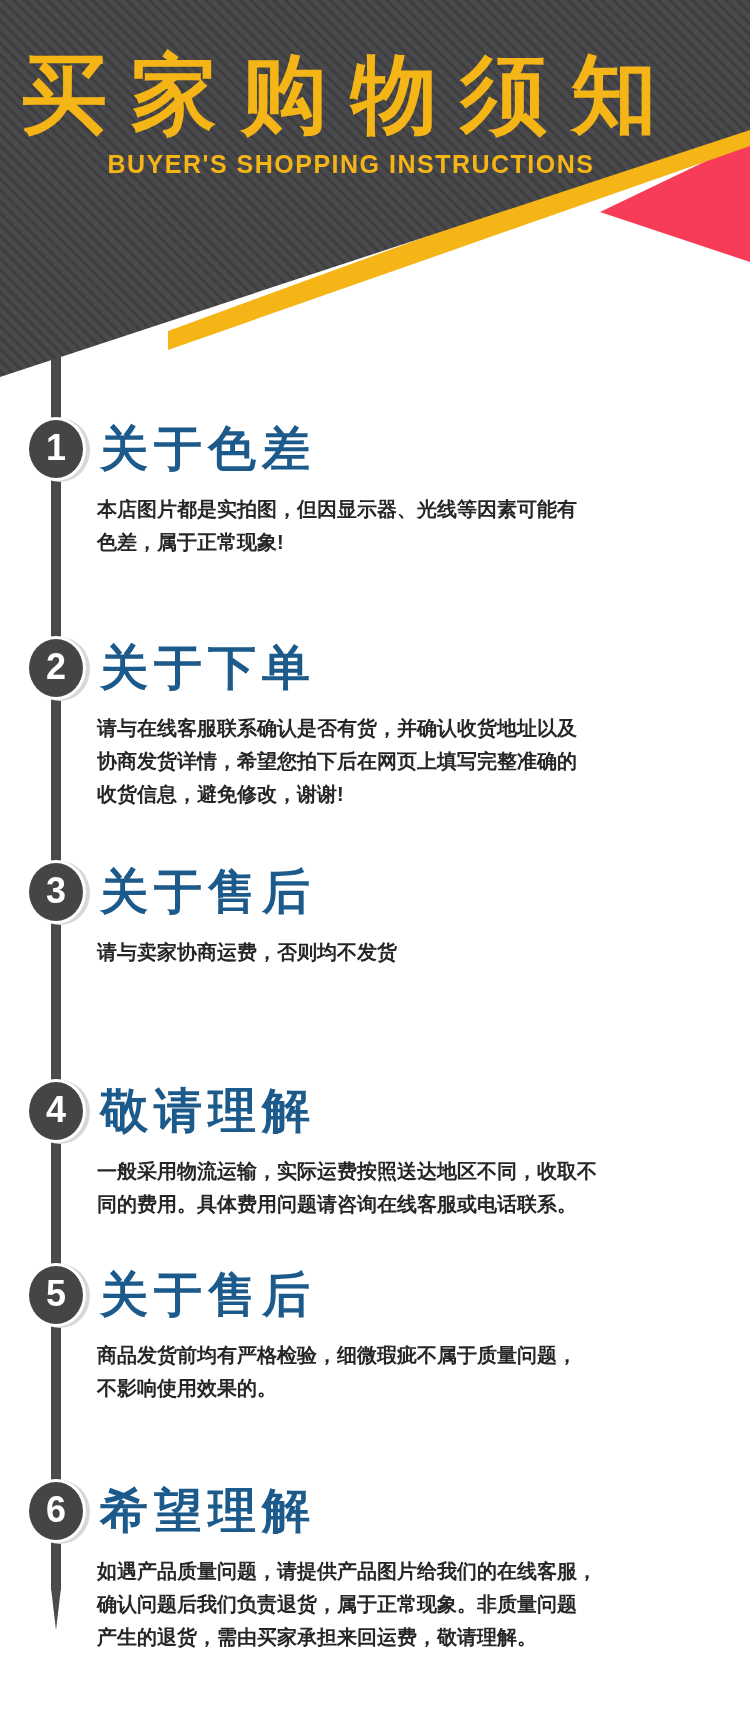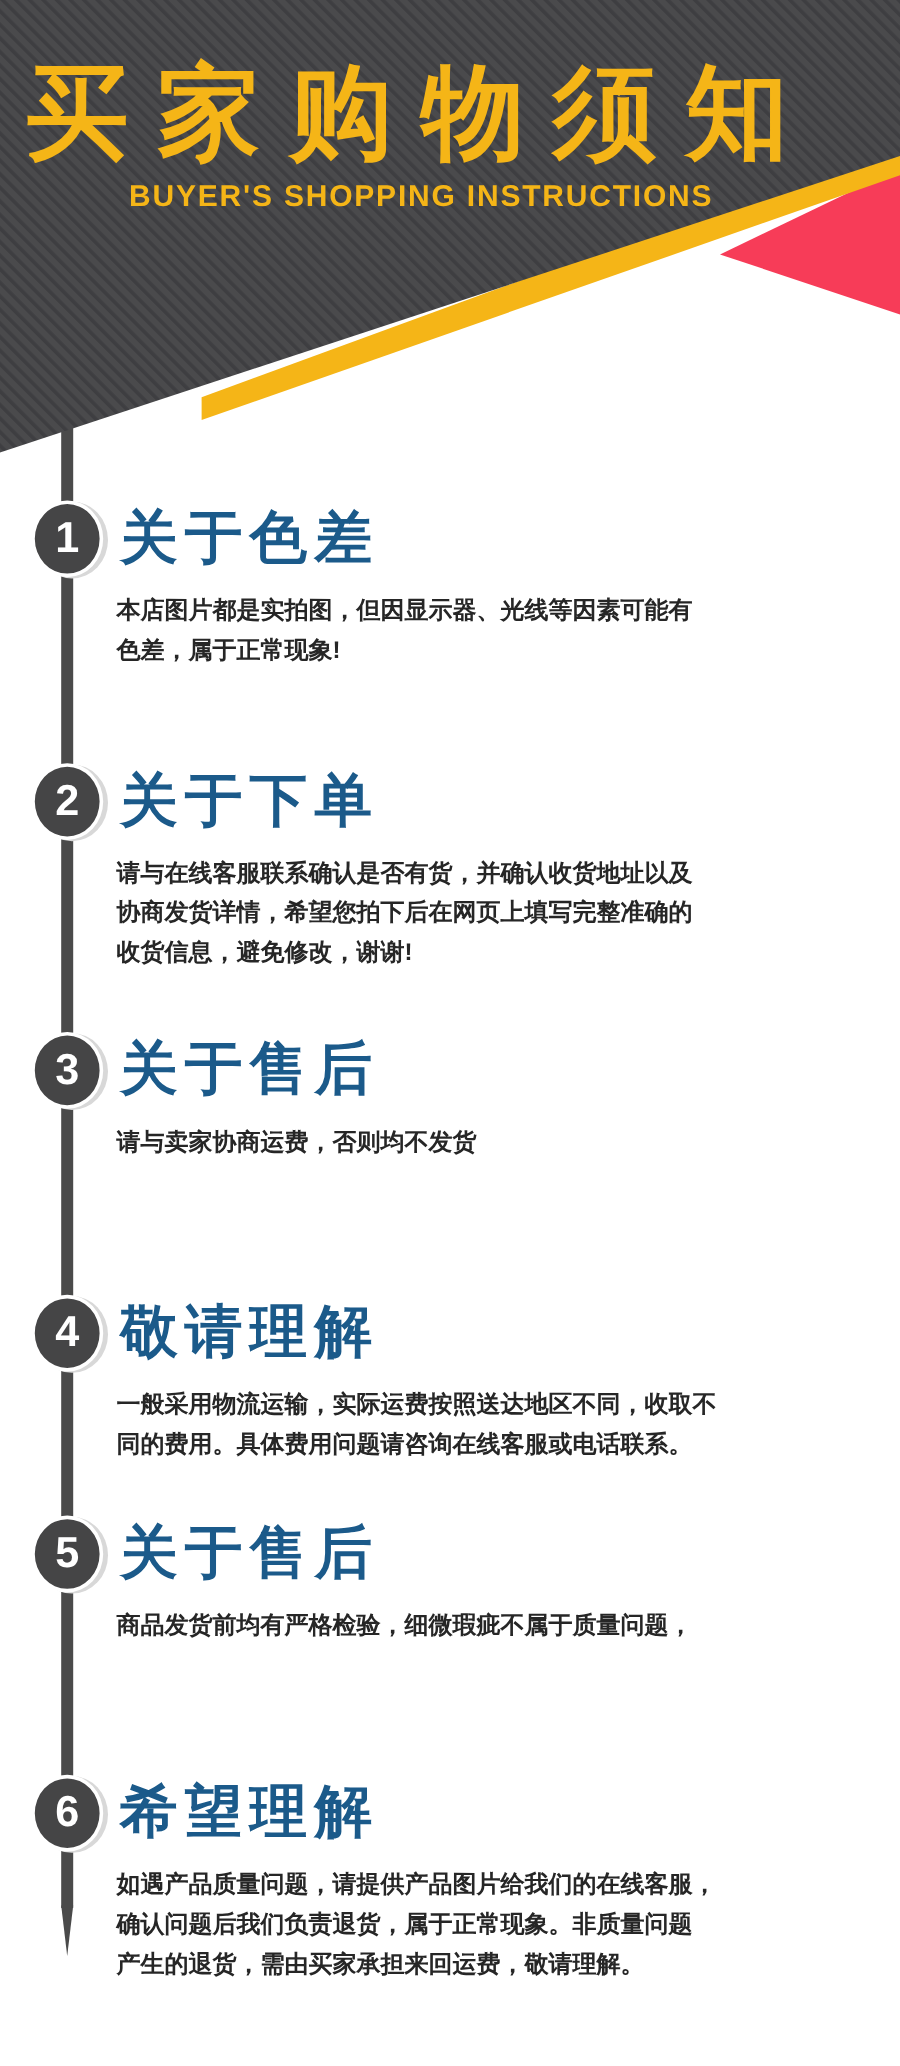--- a/index.html
+++ b/index.html
@@ -99,20 +99,21 @@
     </div>
   </div>
 
   <div class="section" style="top:1263px">
     <div class="num-circle">
       <span>5</span>
     </div>
     <div class="sec-heading">关于售后</div>
     <div class="sec-body">
       <div>商品发货前均有严格检验，细微瑕疵不属于质量问题，</div>
+      <div>不影响使用效果的。</div>
     </div>
   </div>
 
   <div class="section" style="top:1479px">
     <div class="num-circle">
       <span>6</span>
     </div>
     <div class="sec-heading">希望理解</div>
     <div class="sec-body">
       <div>如遇产品质量问题，请提供产品图片给我们的在线客服，</div>

